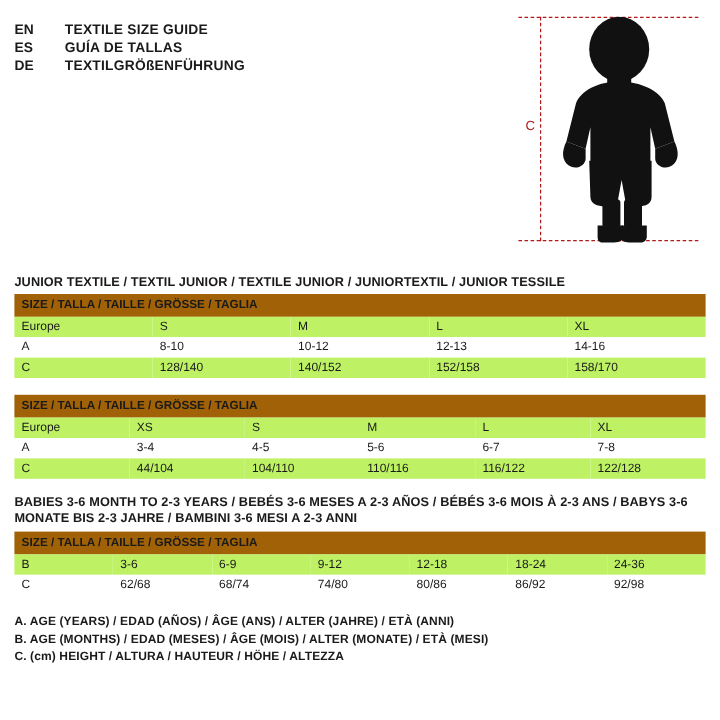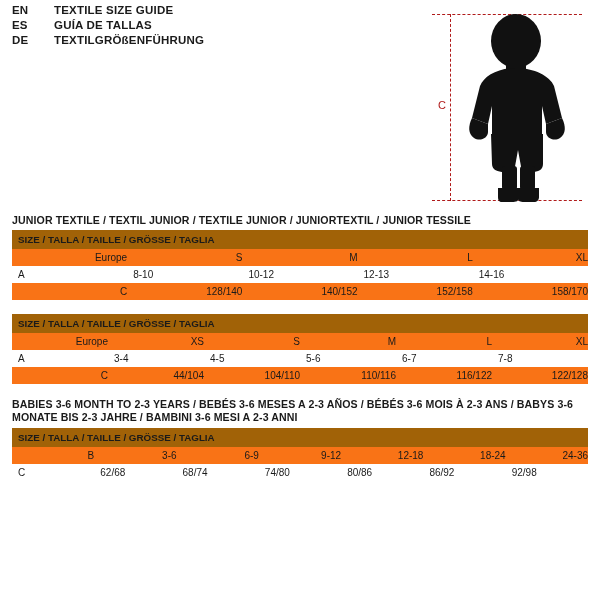--- a/index.html
+++ b/index.html
@@ -13,21 +13,21 @@
     font-family: "Liberation Sans", sans-serif;
     color: #1a1a1a;
     position: relative;
     overflow: hidden;
   }
   .page {
     position: relative;
     width: 600px;
     height: 600px;
     box-sizing: border-box;
-    padding: 4px 12px 8px 12px;
+    padding: 19px 12px 8px 12px;
   }
 
   
   .header {
     display: flex;
     flex-direction: column;
     gap: 3px;
     width: 430px;
   }
   .hdr-row {
@@ -115,22 +115,21 @@
     vertical-align: middle;
   }
   tr.band td {
     background: #a16207;
     font-weight: bold;
     font-size: 9.8px;
     padding-top: 4px;
     padding-bottom: 4px;
   }
   tr.shaded td {
-    background: #f97316;
-    text-align: right;
+    background: #bef264;
   }
   tr.plain td {
     background: #ffffff;
   }
   td.rowlabel {
     width: 86px;
   }
 
   
   .legend {
@@ -282,14 +281,19 @@
         <td>68/74</td>
         <td>74/80</td>
         <td>80/86</td>
         <td>86/92</td>
         <td>92/98</td>
       </tr>
     </tbody>
       </table>
   </div>
 
+  <div class="legend">
+    <div>A. AGE (YEARS) / EDAD (AÑOS) / ÂGE (ANS) / ALTER (JAHRE) / ETÀ (ANNI)</div>
+    <div>B. AGE (MONTHS) / EDAD (MESES) / ÂGE (MOIS) / ALTER (MONATE) / ETÀ (MESI)</div>
+    <div>C. (cm) HEIGHT / ALTURA / HAUTEUR / HÖHE / ALTEZZA</div>
+  </div>
 
 </div>
 
 </body></html>

